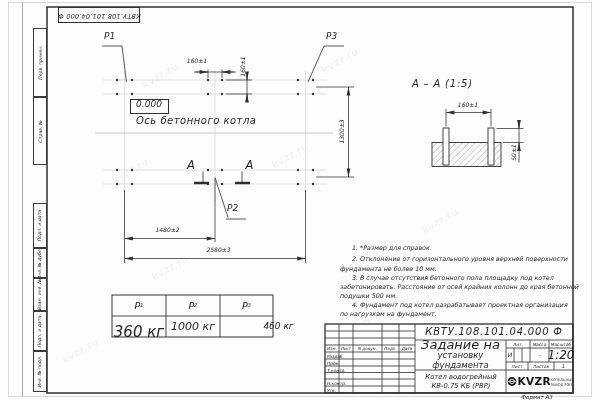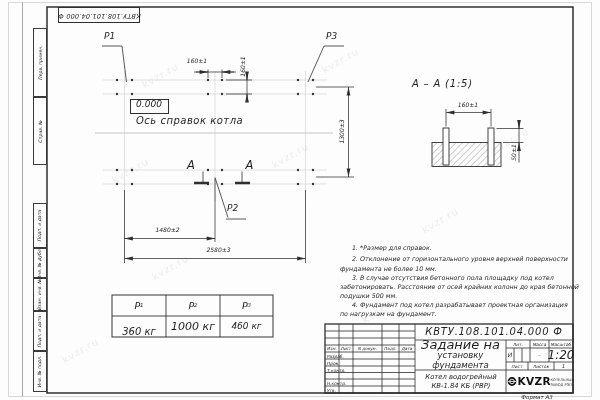--- a/index.html
+++ b/index.html
@@ -178,21 +178,21 @@
 
     <div class="t c dim" style="left:182px;top:58px;width:30px;">160±1</div>
     <div class="t c dim rot90" style="left:228px;top:62px;width:28px;height:9px;">160±1</div>
     <div class="t c dim rot90" style="left:325px;top:126.5px;width:33px;height:9px;">1300±3</div>
     <div class="t c dim" style="left:151px;top:226.5px;width:33px;">1480±2</div>
     <div class="t c dim" style="left:202px;top:246.5px;width:33px;">2580±3</div>
 
     <div class="elev-box">
       <span class="t" style="position:static;font-size:9px;">0.000</span>
     </div>
-    <div class="t" style="left:136px;top:116px;font-size:10px;letter-spacing:0.5px;">Ось справок котла</div>
+    <div class="t" style="left:136px;top:116px;font-size:10px;letter-spacing:0.5px;">Ось бетонного котла</div>
 
     <div class="t" style="left:187px;top:160px;font-size:11.5px;">А</div>
     <div class="t" style="left:245.5px;top:160px;font-size:11.5px;">А</div>
   </div>
 
   <div>
     <div class="t" style="left:412px;top:79px;font-size:10px;letter-spacing:0.8px;">А – А (1:5)</div>
     <div class="t c dim" style="left:453px;top:101.5px;width:30px;">160±1</div>
     <div class="t c dim rot90" style="left:500px;top:148px;width:26px;height:9px;">50±1</div>
   </div>
@@ -214,23 +214,23 @@
         <sub style="font-size:5.5px;">1</sub>
     </div>
     <div class="t c" style="left:166px;top:295px;width:54px;height:21px;font-size:9.5px;">
       <span>P</span>
         <sub style="font-size:5.5px;">2</sub>
     </div>
     <div class="t c" style="left:220px;top:295px;width:53px;height:21px;font-size:9.5px;">
       <span>P</span>
         <sub style="font-size:5.5px;">3</sub>
     </div>
-    <div class="t c" style="left:112px;top:316px;width:54px;height:32px;font-size:10px;">360 кг</div>
+    <div class="t c" style="left:112px;top:316px;width:54px;height:32px;font-size:15px;">360 кг</div>
     <div class="t c" style="left:166px;top:316px;width:54px;height:21px;font-size:11px;font-style:italic;">1000 кг</div>
-    <div class="t c" style="left:220px;top:316px;width:53px;height:21px;font-size:9px;">460 кг</div>
+    <div class="t c" style="left:220px;top:316px;width:53px;height:21px;font-size:9px;padding-left:32px;">460 кг</div>
   </div>
 
   <div>
     <div class="t c" style="left:415px;top:324px;width:158px;height:16px;font-size:10px;letter-spacing:0.8px;">КВТУ.108.101.04.000  Ф</div>
 
     <div class="t c" style="left:415px;top:338px;width:91px;font-size:13px;">Задание на</div>
     <div class="t c" style="left:415px;top:351px;width:91px;font-size:8.5px;">установку</div>
     <div class="t c" style="left:415px;top:360.5px;width:91px;font-size:8.5px;">фундамента</div>
 
     <div class="tb-label c" style="left:325px;top:345px;width:14px;height:7px;font-size:4.1px;">Изм.</div>
@@ -250,21 +250,21 @@
     <div class="tb-label c" style="left:549px;top:341px;width:24px;height:7px;">Масштаб</div>
     <div class="t c" style="left:506px;top:348px;width:8px;height:14px;font-size:6px;">И</div>
     <div class="t c" style="left:530px;top:348px;width:19px;height:14px;font-size:6px;">–</div>
     <div class="t c" style="left:549px;top:348px;width:24px;height:14px;font-size:12px;">1:20</div>
 
     <div class="tb-label c" style="left:506px;top:362px;width:22px;height:8px;">Лист</div>
     <div class="tb-label c" style="left:528px;top:362px;width:26px;height:8px;">Листов</div>
     <div class="t c" style="left:554px;top:362px;width:19px;height:8px;font-size:5px;">1</div>
 
     <div class="t" style="left:420px;top:373.5px;width:82px;font-size:6.8px;text-align:center;">Котел водогрейный</div>
-    <div class="t" style="left:420px;top:382.5px;width:82px;font-size:6.8px;text-align:center;">КВ-1.84 КБ (РВР)</div>
+    <div class="t" style="left:420px;top:382.5px;width:82px;font-size:6.8px;text-align:center;">КВ-0.75 КБ (РВР)</div>
 
     <svg style="position:absolute;left:507px;top:374px;" width="10" height="15">
       <circle cx="5" cy="7.5" r="4.4" fill="#111"></circle>
       <circle cx="5" cy="7.5" r="2.3" fill="none" stroke="#fff" stroke-width="0.9"></circle>
       <line x1="0.6" y1="7.5" x2="9.4" y2="7.5" stroke="#fff" stroke-width="0.8"></line>
     </svg>
     <div style="position:absolute;left:517.5px;top:374.5px;font-size:10.5px;font-weight:bold;letter-spacing:0.4px;color:#111;font-family:'DejaVu Sans',sans-serif;">KVZR</div>
     <div style="position:absolute;left:550.5px;top:377.5px;font-size:3.6px;color:#333;white-space:nowrap;">КОТЕЛЬНЫЙ</div>
     <div style="position:absolute;left:550.5px;top:382.5px;font-size:3.6px;color:#333;white-space:nowrap;">ЗАВОД РЭП</div>
   </div>

